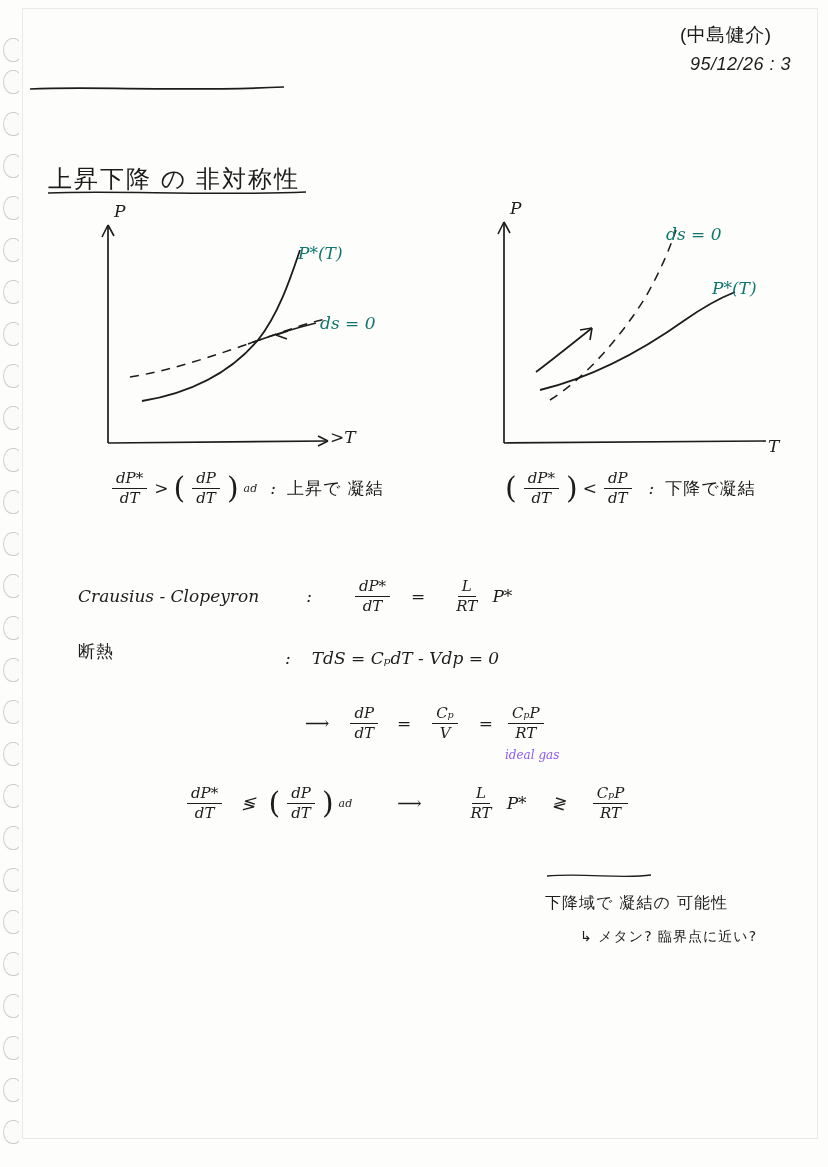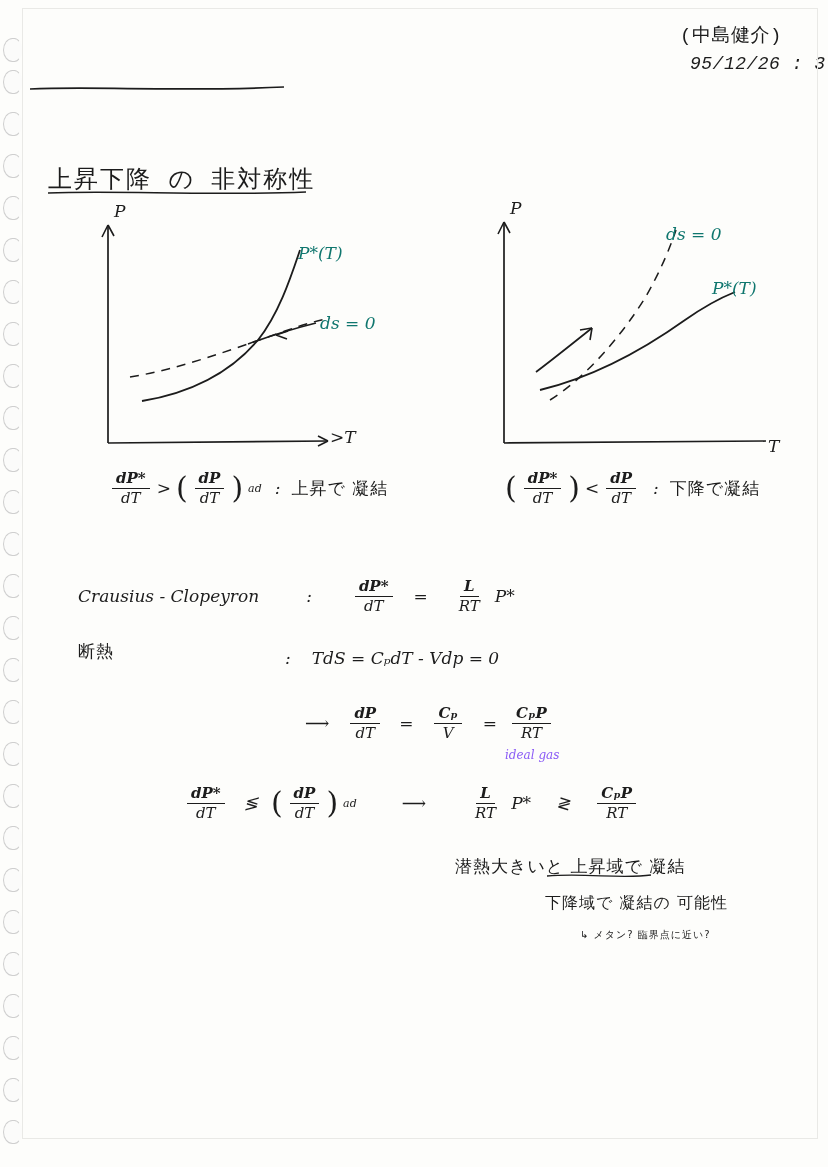--- a/index.html
+++ b/index.html
@@ -40,21 +40,21 @@
     height: 22px;
     border: 1.6px solid #cfcfcf;
     border-radius: 50% 40% 40% 50% / 50% 50% 50% 50%;
     border-right-color: transparent;
     background: #fbfbfa;
   }
 
   
   .hw {
     position: absolute;
-    font-family: Liberation Mono, monospace;
+    font-family: Liberation Sans, sans-serif;
     color: #1c1c1c;
     white-space: nowrap;
     letter-spacing: .5px;
   }
 
   
   #hdr-title {
     left: 34px; top: 56px;
     font-size: 22px;
     letter-spacing: 1px;
@@ -109,21 +109,21 @@
   }
   .frac {
     display: inline-flex;
     flex-direction: column;
     align-items: center;
     vertical-align: middle;
     font-size: 15px;
     line-height: 1.12;
     margin: 0 2px;
   }
-  .frac .num { border-bottom: 1.3px solid #1c1c1c; padding: 0 4px 1px 4px; font-weight: bold; }
+  .frac .num { border-bottom: 1.3px solid #1c1c1c; padding: 0 4px 1px 4px; }
   .frac .den { padding: 1px 4px 0 4px; }
   .paren {
     font-size: 30px;
     font-style: normal;
     line-height: .8;
     font-family: "DejaVu Serif", serif;
   }
   .sub { font-size: 11px; vertical-align: sub; font-style: italic; }
   .jp { font-style: normal; font-family: "DejaVu Sans", sans-serif; letter-spacing: 1px; }
 
@@ -327,20 +327,19 @@
       <span class="den">RT</span>
     </span>
     <span style="margin-left:4px">P*</span>
     <span style="margin-left:20px">≷</span>
     <span class="frac" style="margin-left:22px">
       <span class="num">CₚP</span>
       <span class="den">RT</span>
     </span>
   </div>
 
-  <div class="hw jp" id="note1" style="font-size:17px">潜熱大きいと  上昇域で 凝結</div>
   <div class="hw jp" id="note2" style="font-size:16px">下降域で 凝結の 可能性</div>
-  <div class="hw jp" id="note3" style="font-size:10px">↳ メタン? 臨界点に近い?</div>
+  <div class="hw jp" id="note3" style="font-size:14px">↳ メタン? 臨界点に近い?</div>
   <svg style="position:absolute;left:545px;top:872px" width="110" height="9">
     <path d="M2,4 C40,1 78,7 106,3" stroke="#1c1c1c" stroke-width="1.3" fill="none"></path>
   </svg>
 
 </div>
 
 </body></html>

